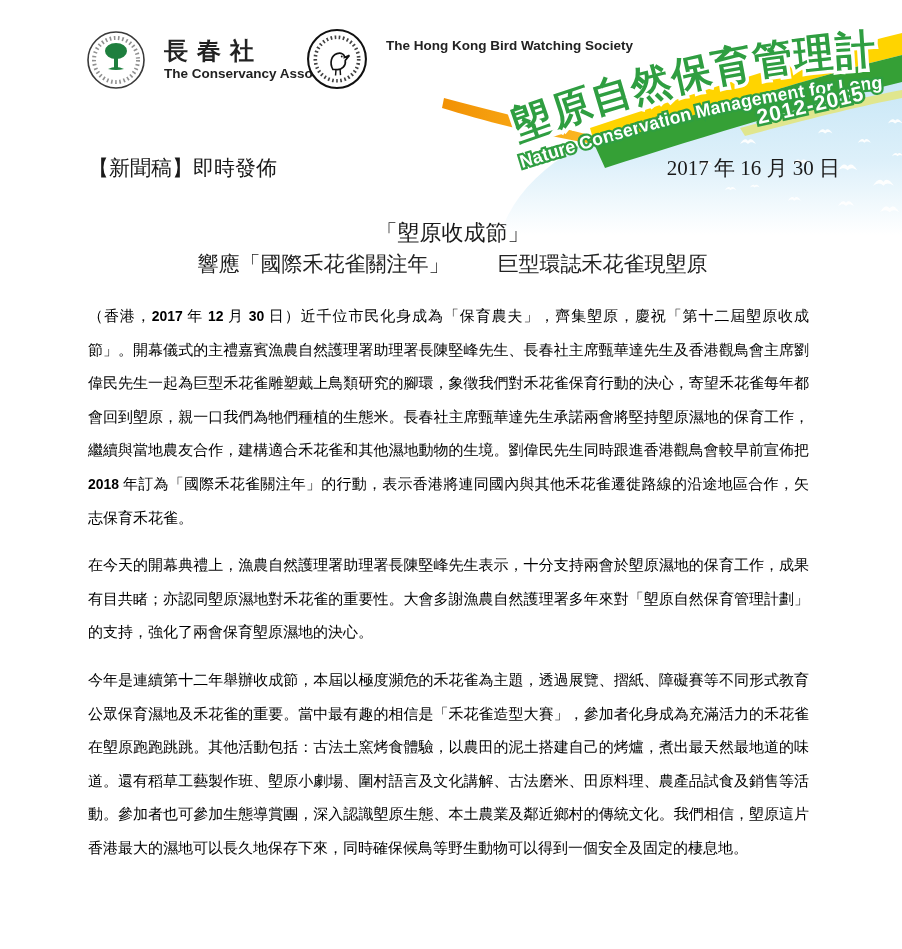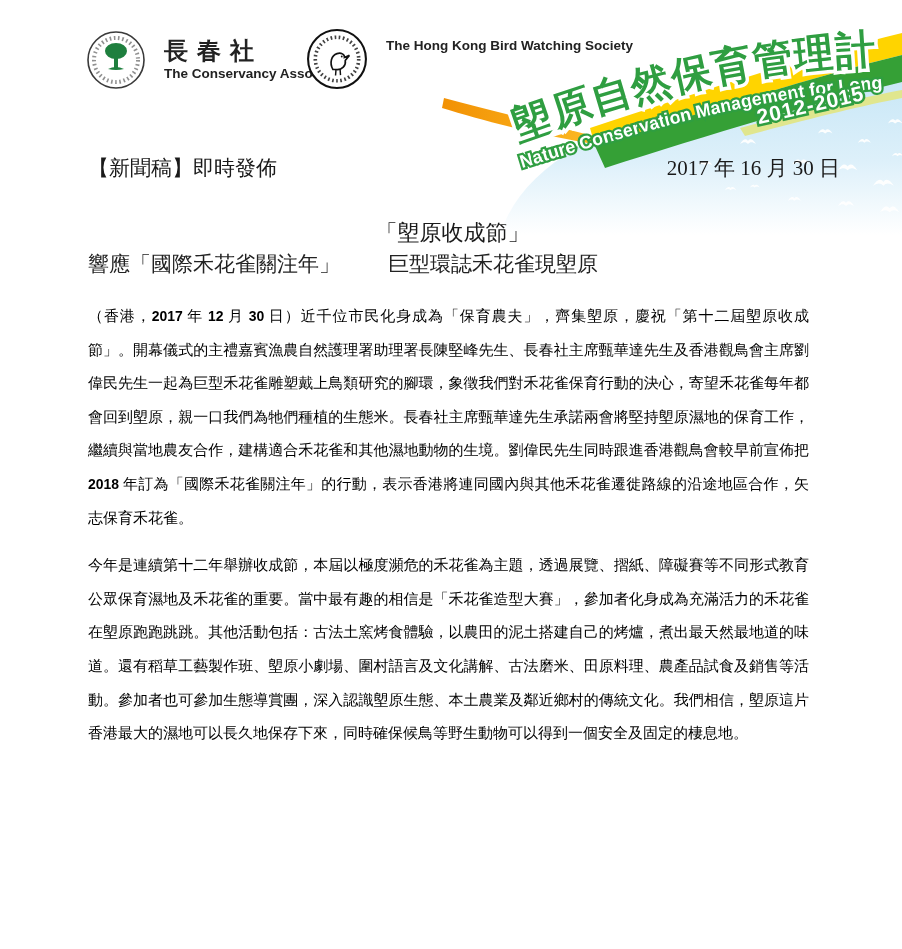--- a/index.html
+++ b/index.html
@@ -77,21 +77,21 @@
     position: absolute;
     left: 88px; right: 85px; top: 218px;
     text-align: center;
     font-size: 22px;
     font-weight: normal;
     z-index: 3;
   }
   .doc-subtitle {
     position: absolute;
     left: 88px; right: 85px; top: 250px;
-    text-align: left;
+    text-align: center;
     font-size: 21px;
     color: #222;
     z-index: 3;
   }
   .doc-subtitle .gap { display: inline-block; width: 48px; }
 
   
   .body-text {
     position: absolute;
     left: 88px; top: 300px;
@@ -207,16 +207,17 @@
     <span>2017 年 16 月 30 日</span>
   </div>
 
   <div class="doc-title">「塱原收成節」</div>
   <div class="doc-subtitle">
     <span>響應「國際禾花雀關注年」</span><span class="gap"></span><span>巨型環誌禾花雀現塱原</span>
   </div>
 
   <div class="body-text">
     <p class="autonum">（香港，<span class="num">2017</span> 年 <span class="num">12</span> 月 <span class="num">30</span> 日）近千位市民化身成為「保育農夫」，齊集塱原，慶祝「第十二屆塱原收成節」。開幕儀式的主禮嘉賓漁農自然護理署助理署長陳堅峰先生、長春社主席甄華達先生及香港觀鳥會主席劉偉民先生一起為巨型禾花雀雕塑戴上鳥類研究的腳環，象徵我們對禾花雀保育行動的決心，寄望禾花雀每年都會回到塱原，親一口我們為牠們種植的生態米。長春社主席甄華達先生承諾兩會將堅持塱原濕地的保育工作，繼續與當地農友合作，建構適合禾花雀和其他濕地動物的生境。劉偉民先生同時跟進香港觀鳥會較早前宣佈把 <span class="num">2018</span> 年訂為「國際禾花雀關注年」的行動，表示香港將連同國內與其他禾花雀遷徙路線的沿途地區合作，矢志保育禾花雀。</p>
+    <p class="autonum">在今天的開幕典禮上，漁農自然護理署助理署長陳堅峰先生表示，十分支持兩會於塱原濕地的保育工作，成果有目共睹；亦認同塱原濕地對禾花雀的重要性。大會多謝漁農自然護理署多年來對「塱原自然保育管理計劃」的支持，強化了兩會保育塱原濕地的決心。</p>
     <p class="autonum">今年是連續第十二年舉辦收成節，本屆以極度瀕危的禾花雀為主題，透過展覽、摺紙、障礙賽等不同形式教育公眾保育濕地及禾花雀的重要。當中最有趣的相信是「禾花雀造型大賽」，參加者化身成為充滿活力的禾花雀在塱原跑跑跳跳。其他活動包括：古法土窯烤食體驗，以農田的泥土搭建自己的烤爐，煮出最天然最地道的味道。還有稻草工藝製作班、塱原小劇場、圍村語言及文化講解、古法磨米、田原料理、農產品試食及銷售等活動。參加者也可參加生態導賞團，深入認識塱原生態、本土農業及鄰近鄉村的傳統文化。我們相信，塱原這片香港最大的濕地可以長久地保存下來，同時確保候鳥等野生動物可以得到一個安全及固定的棲息地。</p>
   </div>
 
 </div>
 
 </body></html>

